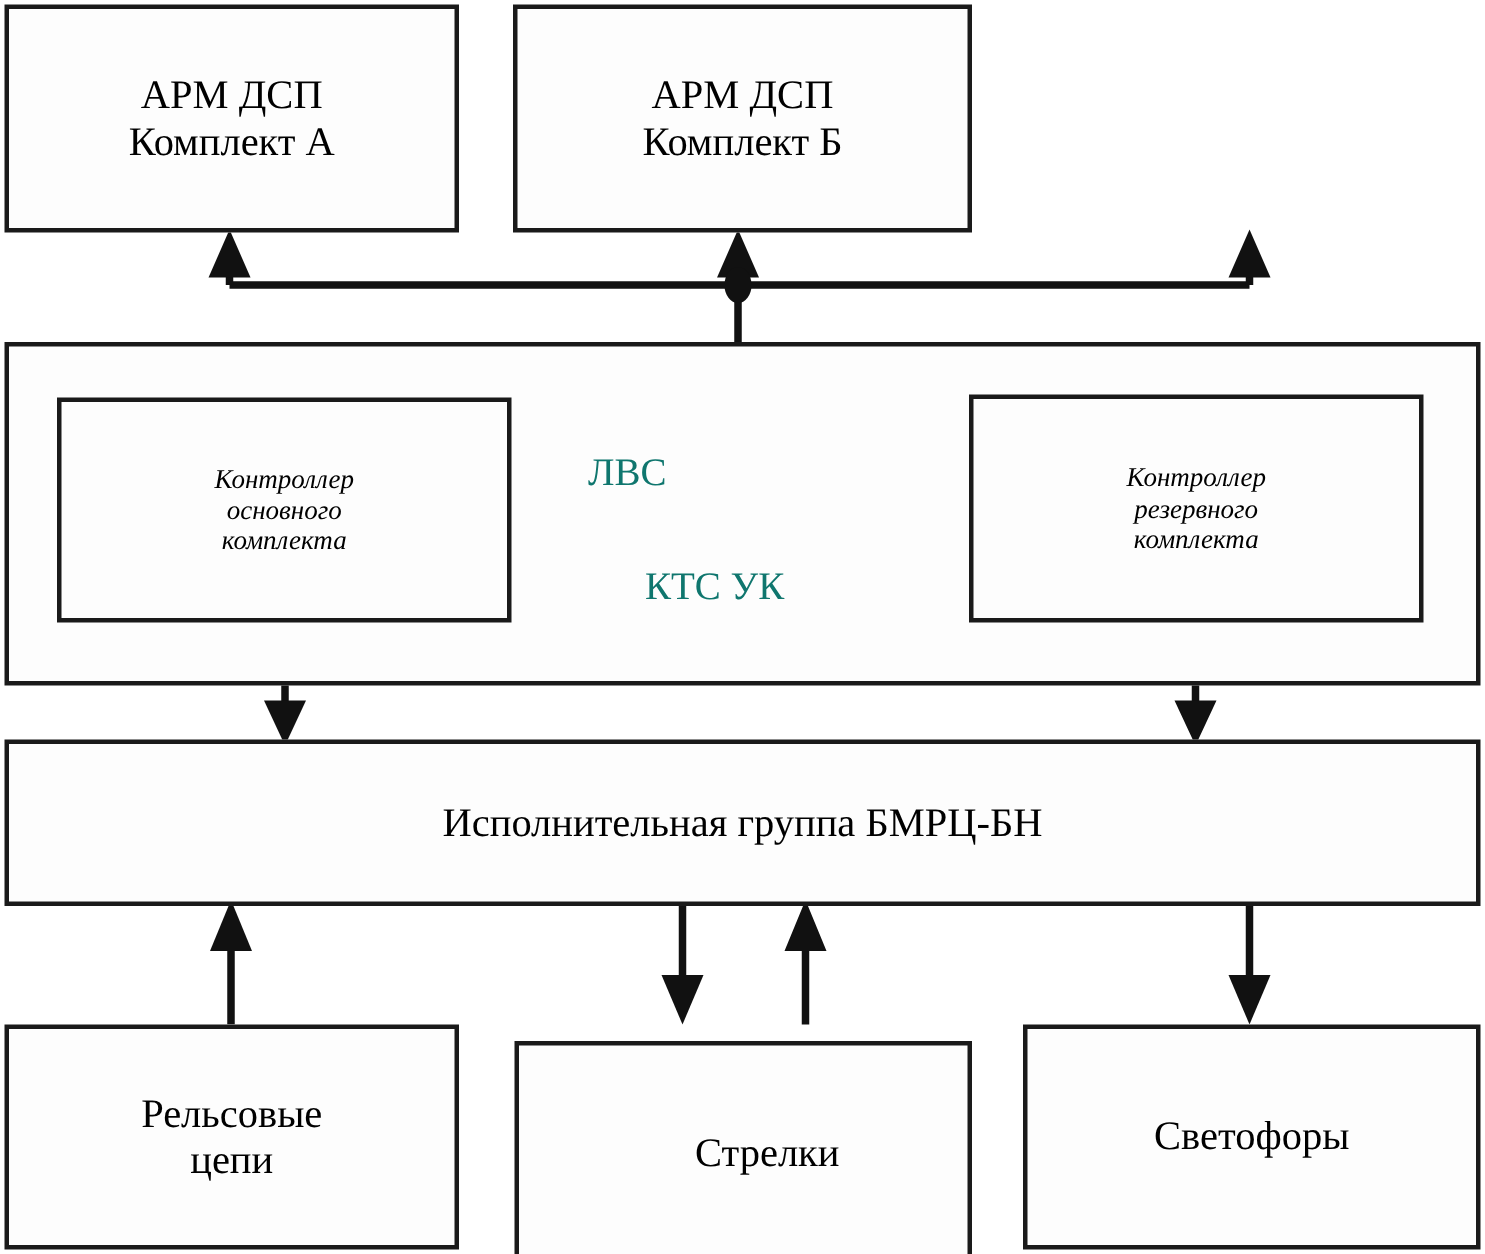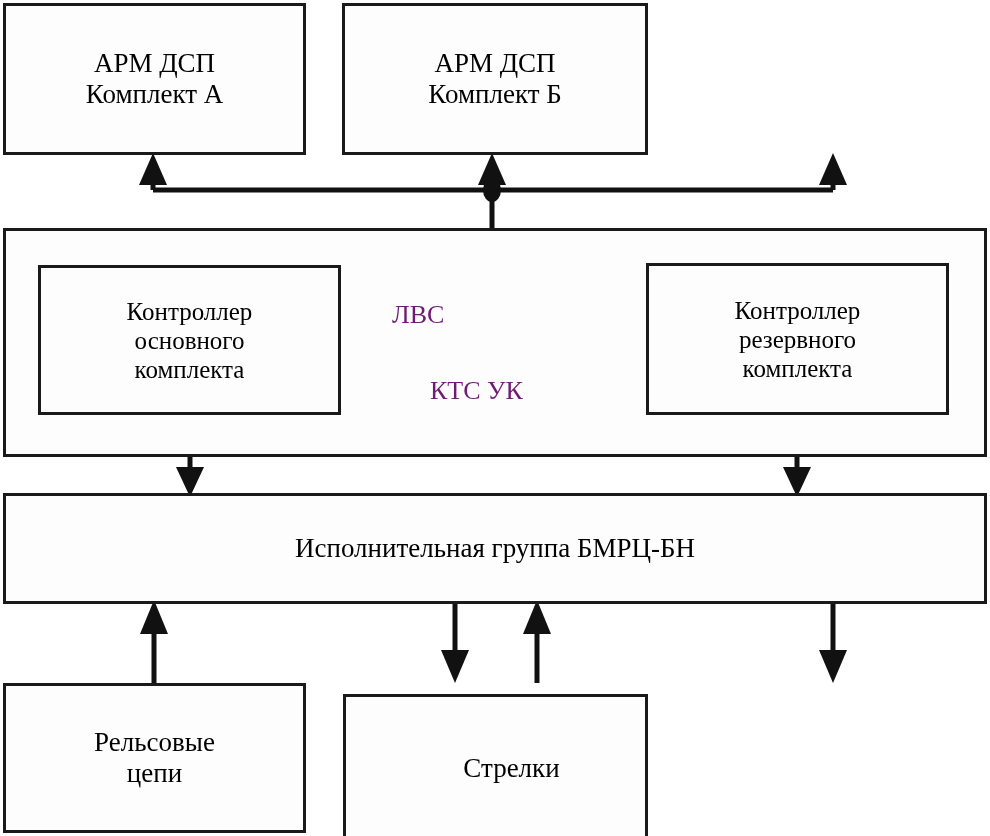--- a/index.html
+++ b/index.html
@@ -33,25 +33,25 @@
     padding: 0 6px;
     white-space: pre-line;
   }
   .node.container {
     display: block;
     background: #fdfdfd;
   }
   .node.inner {
     border-width: 3px;
   }
-  .node.inner .label { font-size: 25px; }
+  .node.inner .label { font-size: 18px; font-style: italic; }
   .node.exec .label { font-size: 27px; }
   .free-label {
     position: absolute;
-    color: #701a75;
+    color: #0f766e;
     font-size: 26px;
     white-space: nowrap;
   }
   svg#wires {
     position: absolute;
     left: 0;
     top: 0;
     width: 990px;
     height: 836px;
     pointer-events: none;
@@ -167,14 +167,17 @@
   </div>
 
   <div class="node exec" style="left:3px; top:493px; width:984px; height:111px;">
     <div class="label">Исполнительная группа БМРЦ-БН</div>
   </div>
 
   <div class="node" style="left:343px; top:694px; width:305px; height:150px;padding-left:32px;">
     <div class="label">Стрелки</div>
   </div>
 
+  <div class="node" style="left:682px; top:683px; width:305px; height:150px;">
+    <div class="label">Светофоры</div>
+  </div>
 
 </div>
 
 </body></html>

